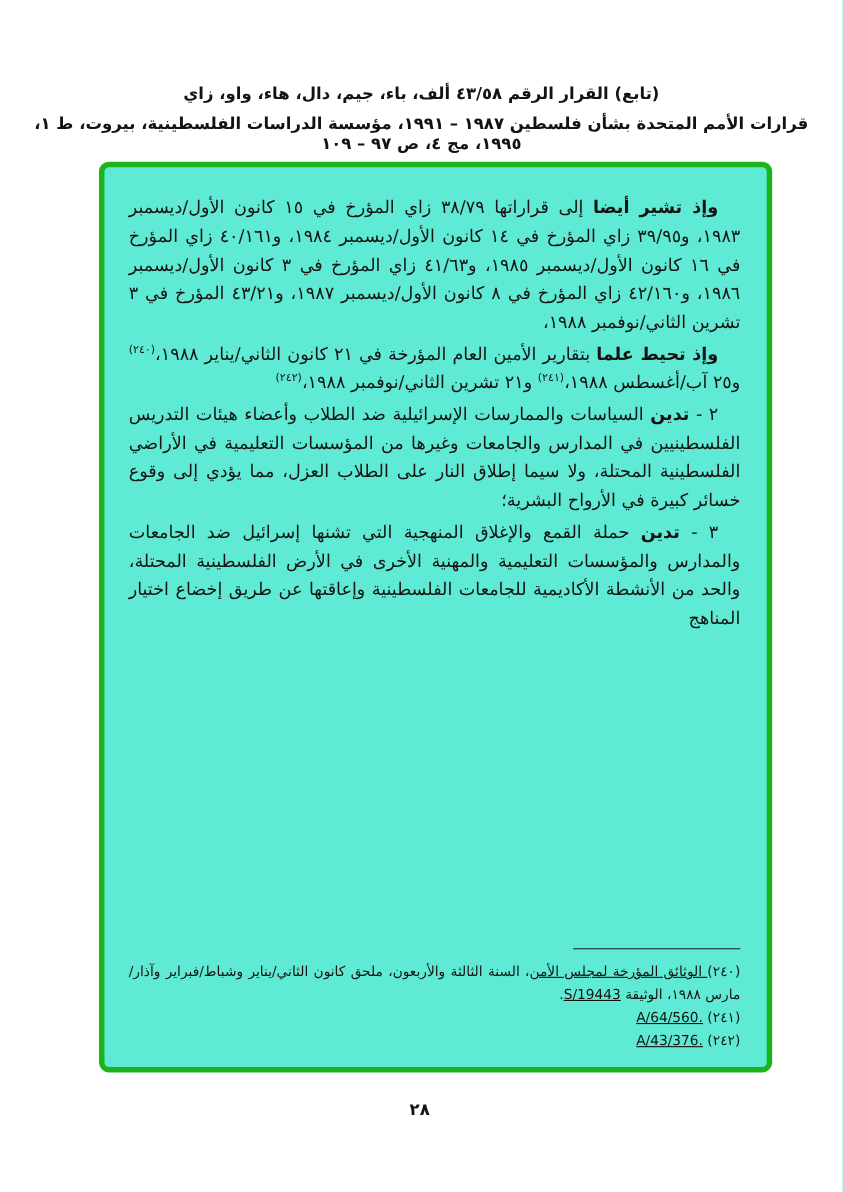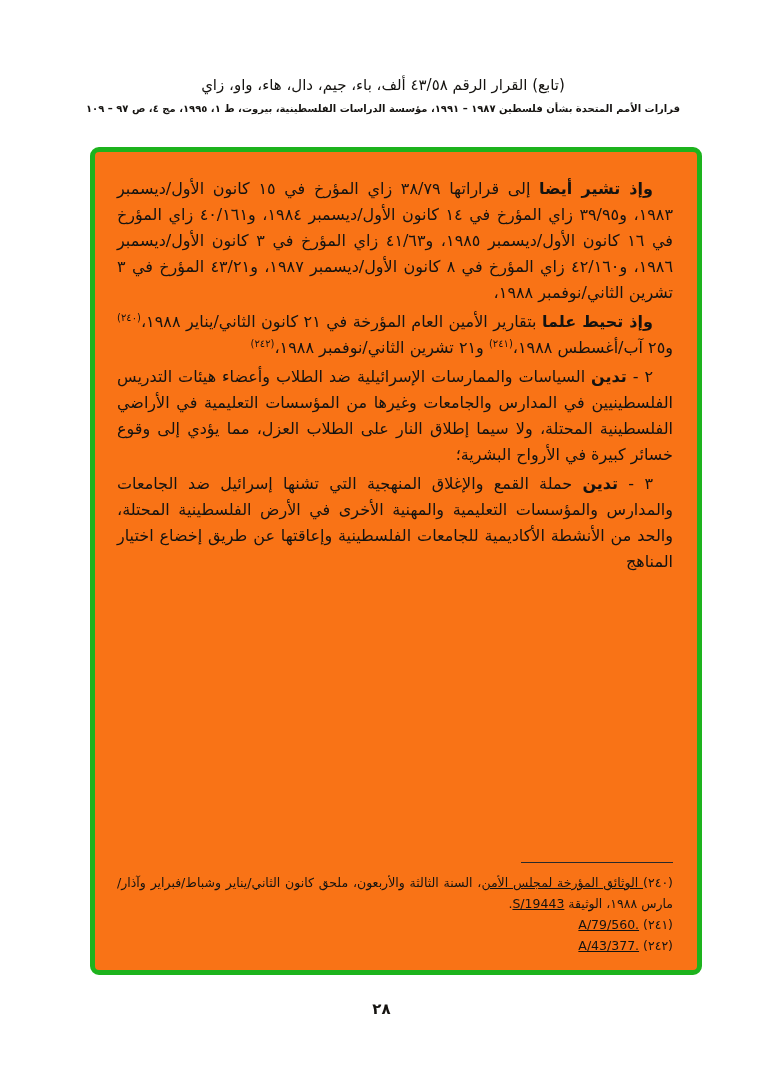--- a/index.html
+++ b/index.html
@@ -12,35 +12,35 @@
     overflow:hidden;
   }
   .doc-header {
     position:absolute;
     top:76px; left:30px; right:30px;
     text-align:center;
     direction:rtl;
   }
   .doc-title {
     font-size:15px;
-    font-weight:normal;
+    font-weight:bold;
     letter-spacing:0.2px;
   }
   .doc-subtitle {
     margin-top:9px;
-    font-size:10px;
+    font-size:15px;
     font-weight:bold;
   }
   .green-box {
     position:absolute;
     left:90px; top:147px;
     width:612px; height:828px;
     border:5px solid #1db31d;
     border-radius:9px;
-    background:#f97316;
+    background:#5eead4;
   }
   .body-text {
     position:absolute;
     top:24px; right:24px; left:22px;
     direction:rtl;
     text-align:justify;
     font-size:16px;
     line-height:26px;
   }
   .body-text p {
@@ -99,20 +99,20 @@
 
     <p><span>٣ - </span><span class="lead">تدين</span><span> حملة القمع والإغلاق المنهجية التي تشنها إسرائيل ضد الجامعات والمدارس والمؤسسات التعليمية والمهنية الأخرى في الأرض الفلسطينية المحتلة، والحد من الأنشطة الأكاديمية للجامعات الفلسطينية وإعاقتها عن طريق إخضاع اختيار المناهج</span></p>
 
   </div>
 
   <div class="footnotes">
     <div class="fn-rule"></div>
 
     <p><span>(٢٤٠)</span><span class="fn-title"> الوثائق المؤرخة لمجلس الأمن</span><span>، السنة الثالثة والأربعون، ملحق كانون الثاني/يناير وشباط/فبراير وآذار/مارس ١٩٨٨، الوثيقة </span><span class="ltr-ref">S/19443</span><span>.</span></p>
 
-    <p class="fn-short"><span>(٢٤١)</span> <span class="ltr-ref">A/79/560.</span></p>
+    <p class="fn-short"><span>(٢٤١)</span> <span class="ltr-ref">A/64/560.</span></p>
 
-    <p class="fn-short"><span>(٢٤٢)</span> <span class="ltr-ref">A/43/377.</span></p>
+    <p class="fn-short"><span>(٢٤٢)</span> <span class="ltr-ref">A/43/376.</span></p>
   </div>
 
 </div>
 
 <div class="page-number">٢٨</div>
 
 </body></html>

